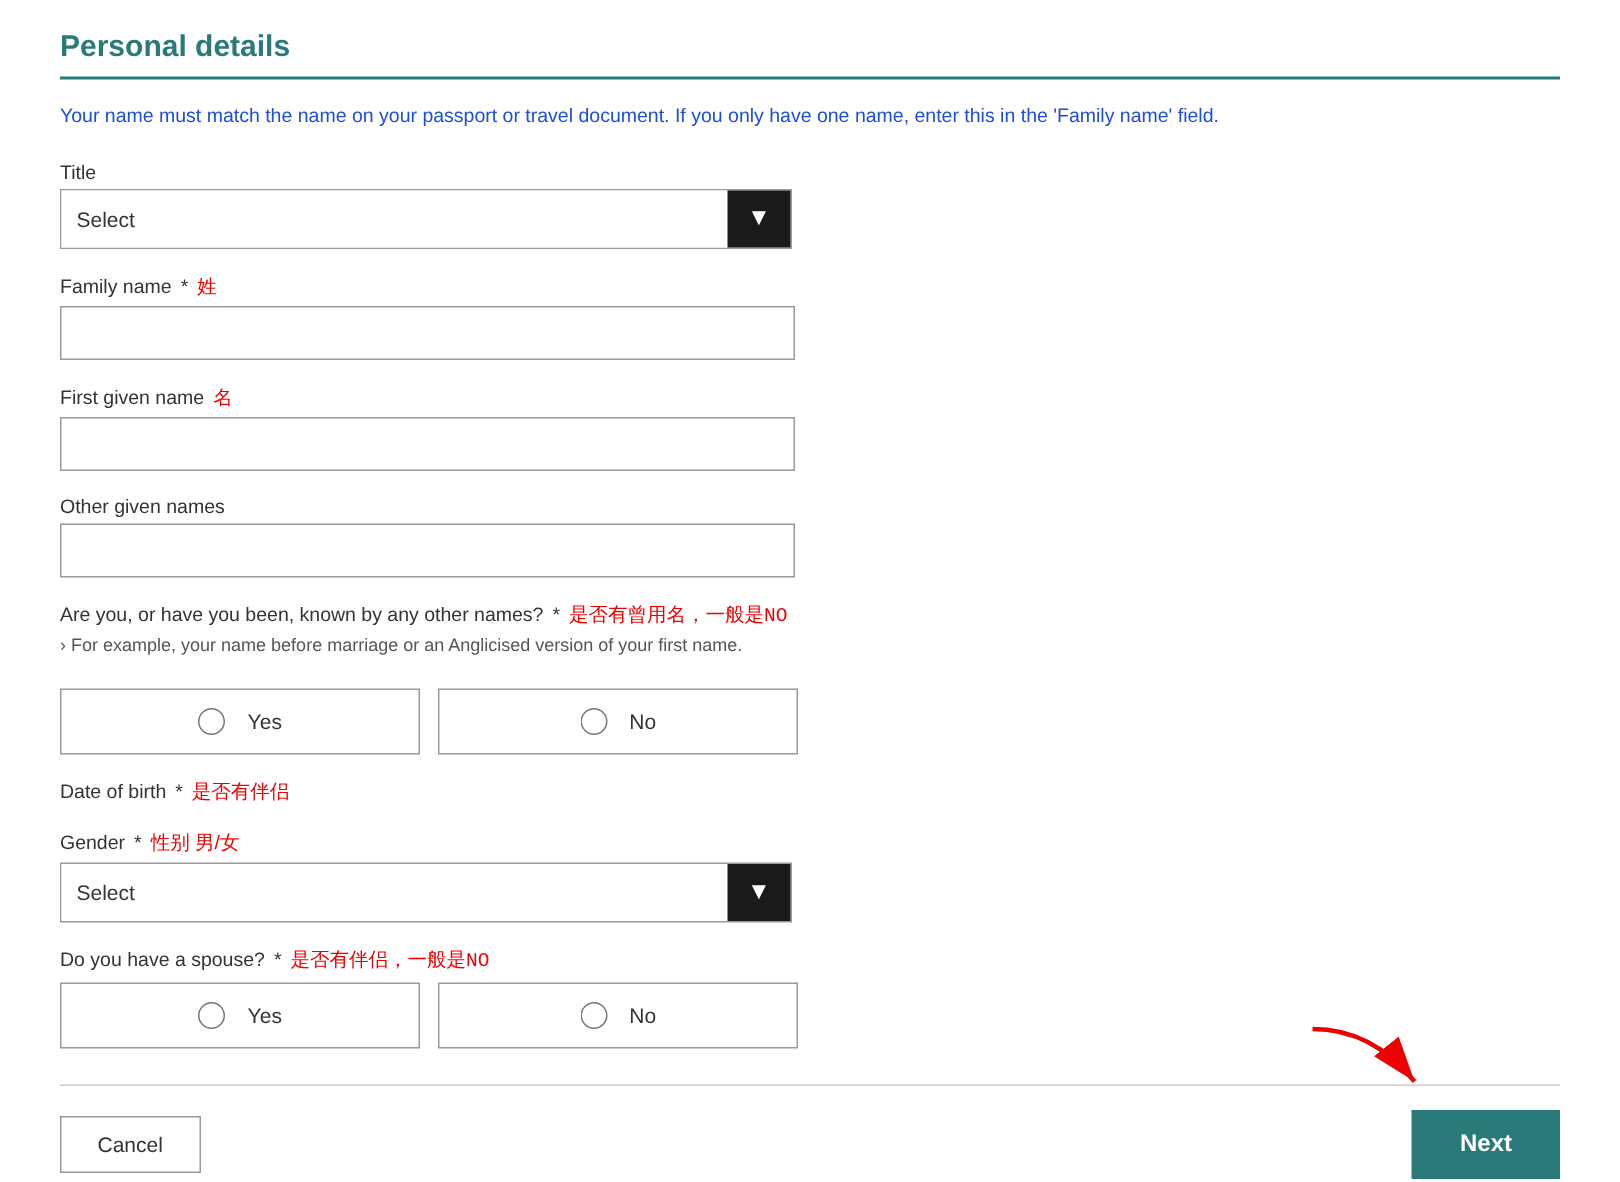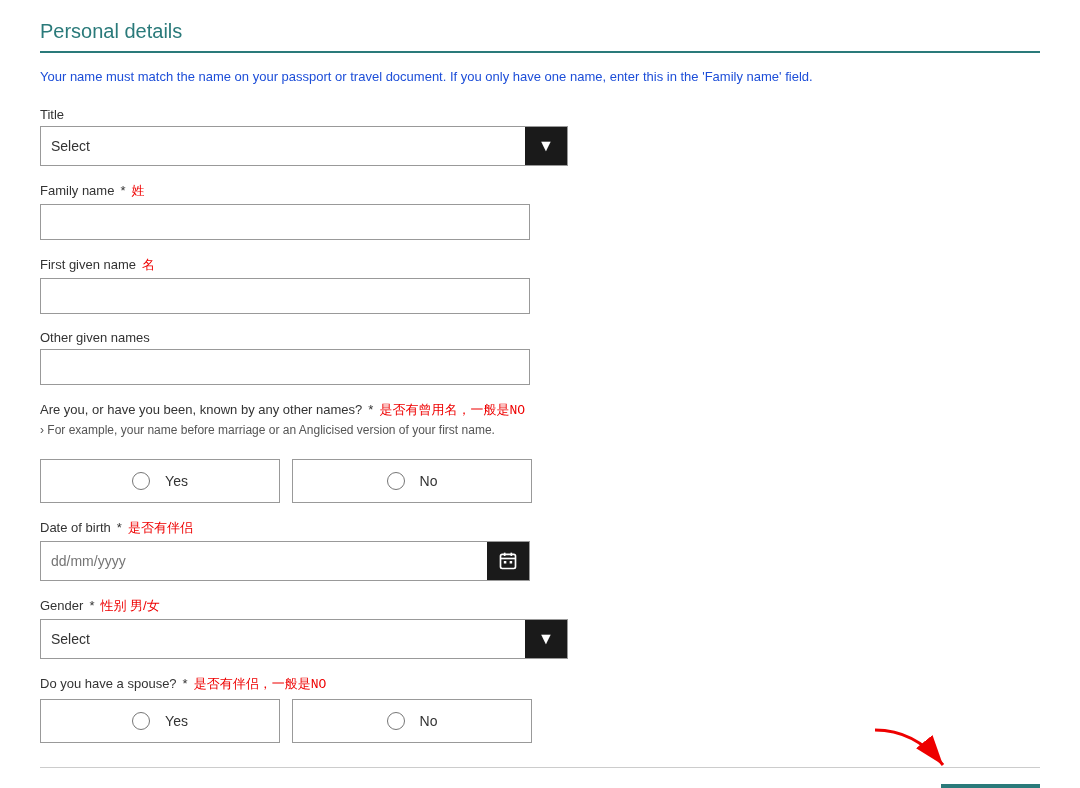--- a/index.html
+++ b/index.html
@@ -6,21 +6,21 @@
     body {
       font-family: Arial, sans-serif;
       font-size: 14px;
       color: #333;
       background: #fff;
       padding: 20px 40px;
     }
     .page-title {
       font-size: 20px;
       color: #2a7a7a;
-      font-weight: normal;
+      font-weight: bold;
       border-bottom: 2px solid #2a7a7a;
       padding-bottom: 8px;
       margin-bottom: 14px;
     }
     .instruction {
       font-size: 13px;
       color: #1d4ed8;
       margin-bottom: 20px;
       line-height: 1.5;
     }
@@ -50,21 +50,21 @@
     input[type="text"] {
       width: 490px;
       height: 36px;
       border: 1px solid #999;
       padding: 6px 10px;
       font-size: 14px;
       outline: none;
     }
     .select-wrapper {
       display: flex;
-      width: 528px;
+      width: 488px;
       border: 1px solid #999;
     }
     .select-wrapper select {
       flex: 1;
       height: 38px;
       border: none;
       padding: 6px 10px;
       font-size: 14px;
       appearance: none;
       background: #fff;
@@ -238,33 +238,20 @@
     </label>
   </div>
 </div>
 
 <div class="field-group">
   <div class="field-label">
     <span>Date of birth</span>
     <span class="required">*</span>
     <span class="chinese">是否有伴侣</span>
   </div>
-  <div class="date-wrapper">
-    <input type="text" placeholder="dd/mm/yyyy" style="">
-    <div class="date-icon">
-      <svg width="20" height="20" viewBox="0 0 24 24" fill="white">
-        <rect x="3" y="4" width="18" height="17" rx="2" fill="none" stroke="white" stroke-width="2"></rect>
-        <line x1="3" y1="9" x2="21" y2="9" stroke="white" stroke-width="2"></line>
-        <line x1="8" y1="2" x2="8" y2="6" stroke="white" stroke-width="2"></line>
-        <line x1="16" y1="2" x2="16" y2="6" stroke="white" stroke-width="2"></line>
-        <rect x="7" y="12" width="3" height="3" fill="white"></rect>
-        <rect x="14" y="12" width="3" height="3" fill="white"></rect>
-      </svg>
-    </div>
-  </div>
 </div>
 
 <div class="field-group">
   <div class="field-label">
     <span>Gender</span>
     <span class="required">*</span>
     <span class="chinese">性别 男/女</span>
   </div>
   <div class="select-wrapper">
     <select>

